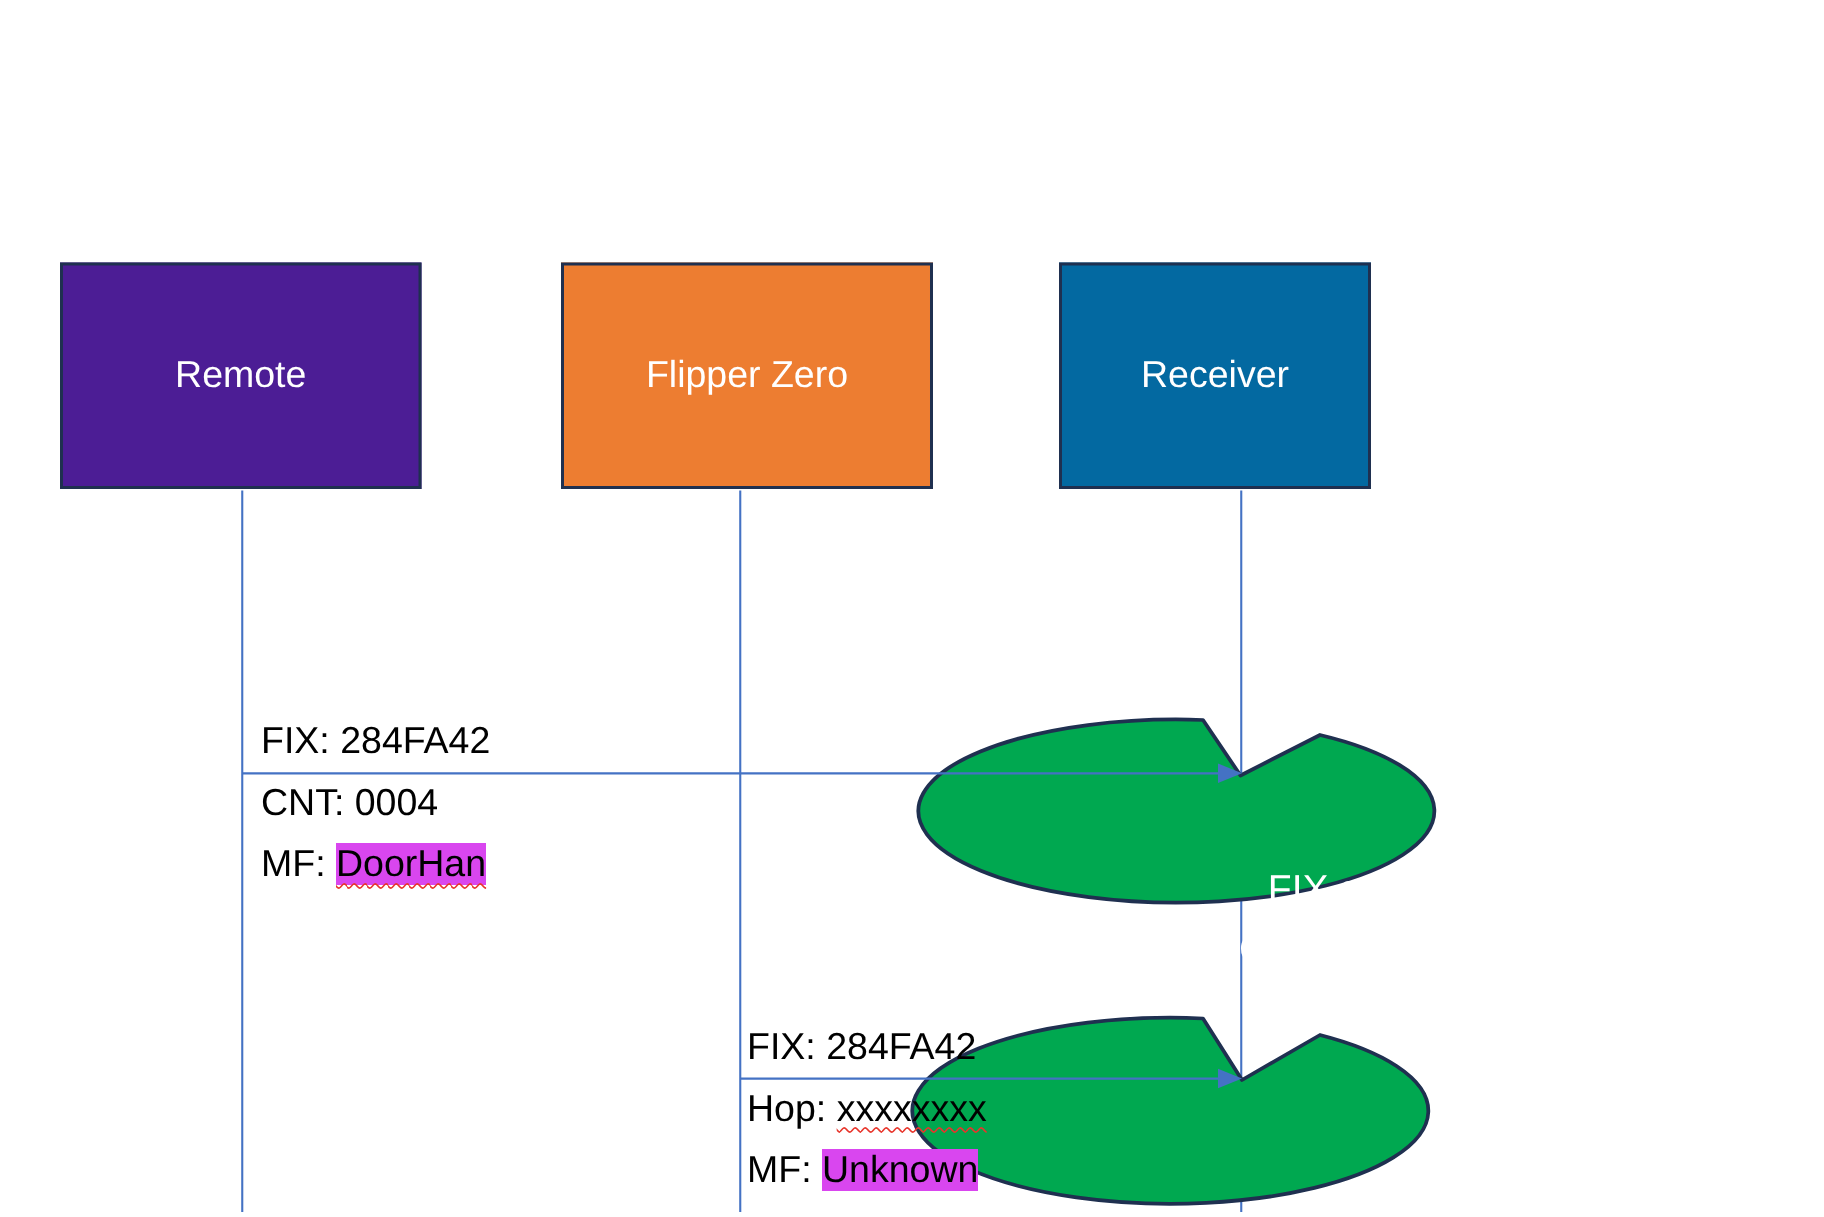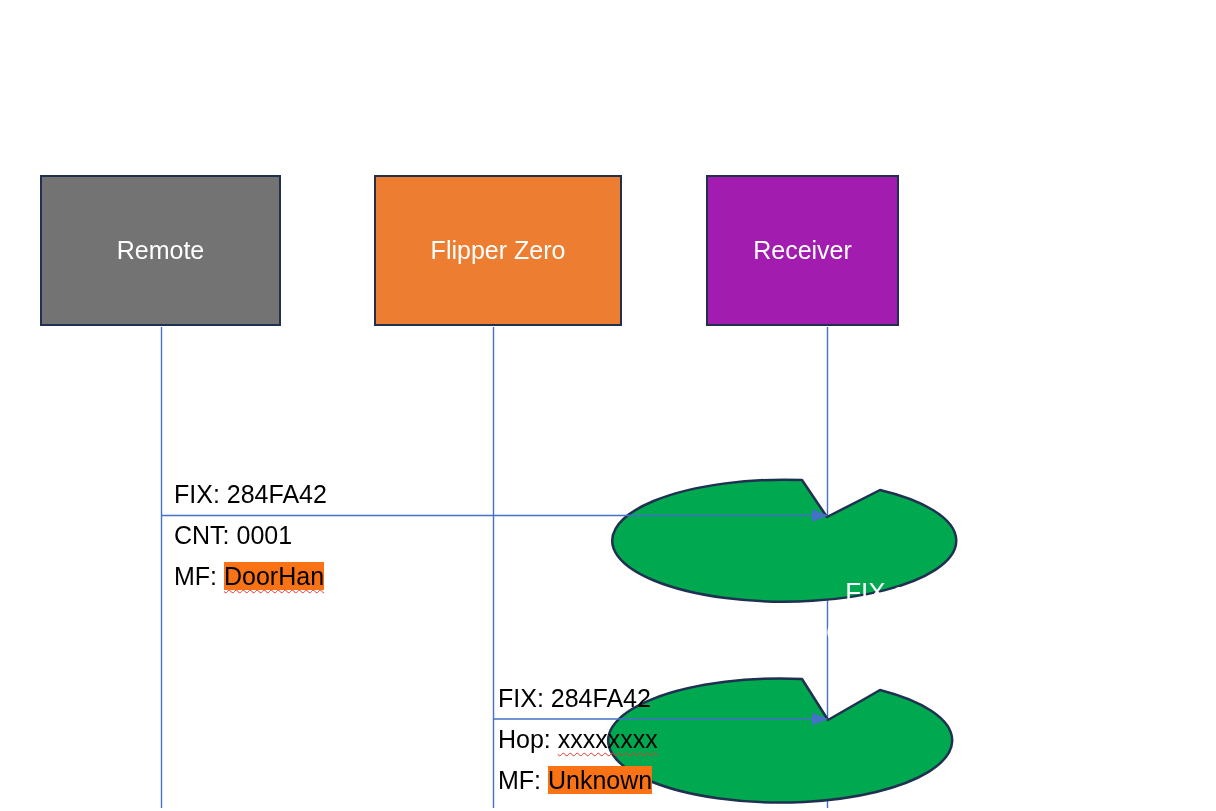--- a/index.html
+++ b/index.html
@@ -38,34 +38,34 @@
     height: 151px;
     box-sizing: border-box;
     border: 2px solid #1f3050;
     display: flex;
     align-items: center;
     justify-content: center;
     color: #ffffff;
     font-size: 25px;
     z-index: 2;
   }
-  .actor.remote   { left: 40px;  width: 241px; background: #737373; }
+  .actor.remote   { left: 40px;  width: 241px; background: #4c1d95; }
   .actor.flipper  { left: 374px; width: 248px; background: #ed7d31; }
-  .actor.receiver { left: 706px; width: 193px; background: #a21caf; }
+  .actor.receiver { left: 706px; width: 208px; background: #0369a1; }
   .msg {
     position: absolute;
     color: #000000;
     font-size: 25px;
     line-height: 41px;
     white-space: nowrap;
     z-index: 2;
   }
   .msg.m1 { left: 174px; top: 474px; }
   .msg.m2 { left: 498px; top: 678px; }
-  .hl { background: #f97316; }
+  .hl { background: #d946ef; }
   .sq {
     text-decoration-line: underline;
     text-decoration-style: wavy;
     text-decoration-color: #e8352b;
     text-decoration-thickness: 1px;
     text-underline-offset: 4px;
   }
   .callout-text {
     position: absolute;
     width: 300px;
@@ -108,21 +108,21 @@
   </div>
   <div class="actor receiver">
     <span>Receiver</span>
   </div>
 
   <div class="msg m1">
     <div>
       <span>FIX: 284FA42</span>
     </div>
     <div>
-      <span>CNT: 0001</span>
+      <span>CNT: 0004</span>
     </div>
     <div>
       <span>MF: </span><span class="hl sq">DoorHan</span>
     </div>
   </div>
 
   <div class="msg m2">
     <div>
       <span>FIX: 284FA42</span>
     </div>

